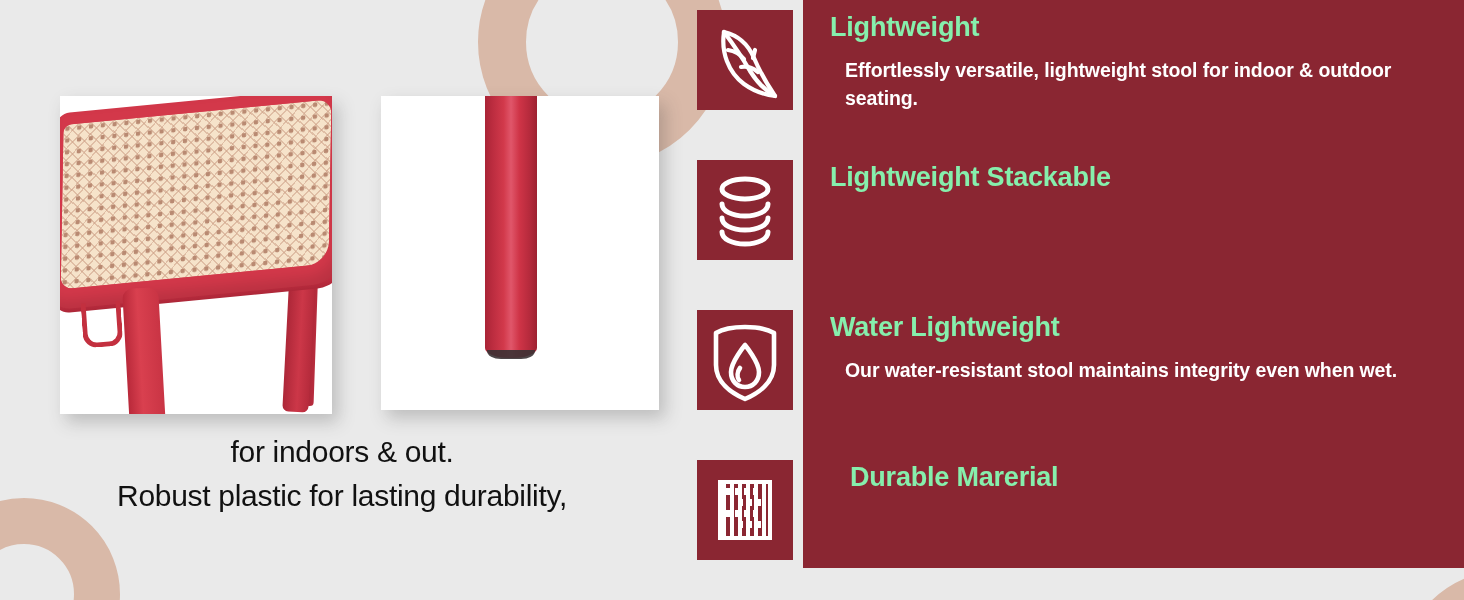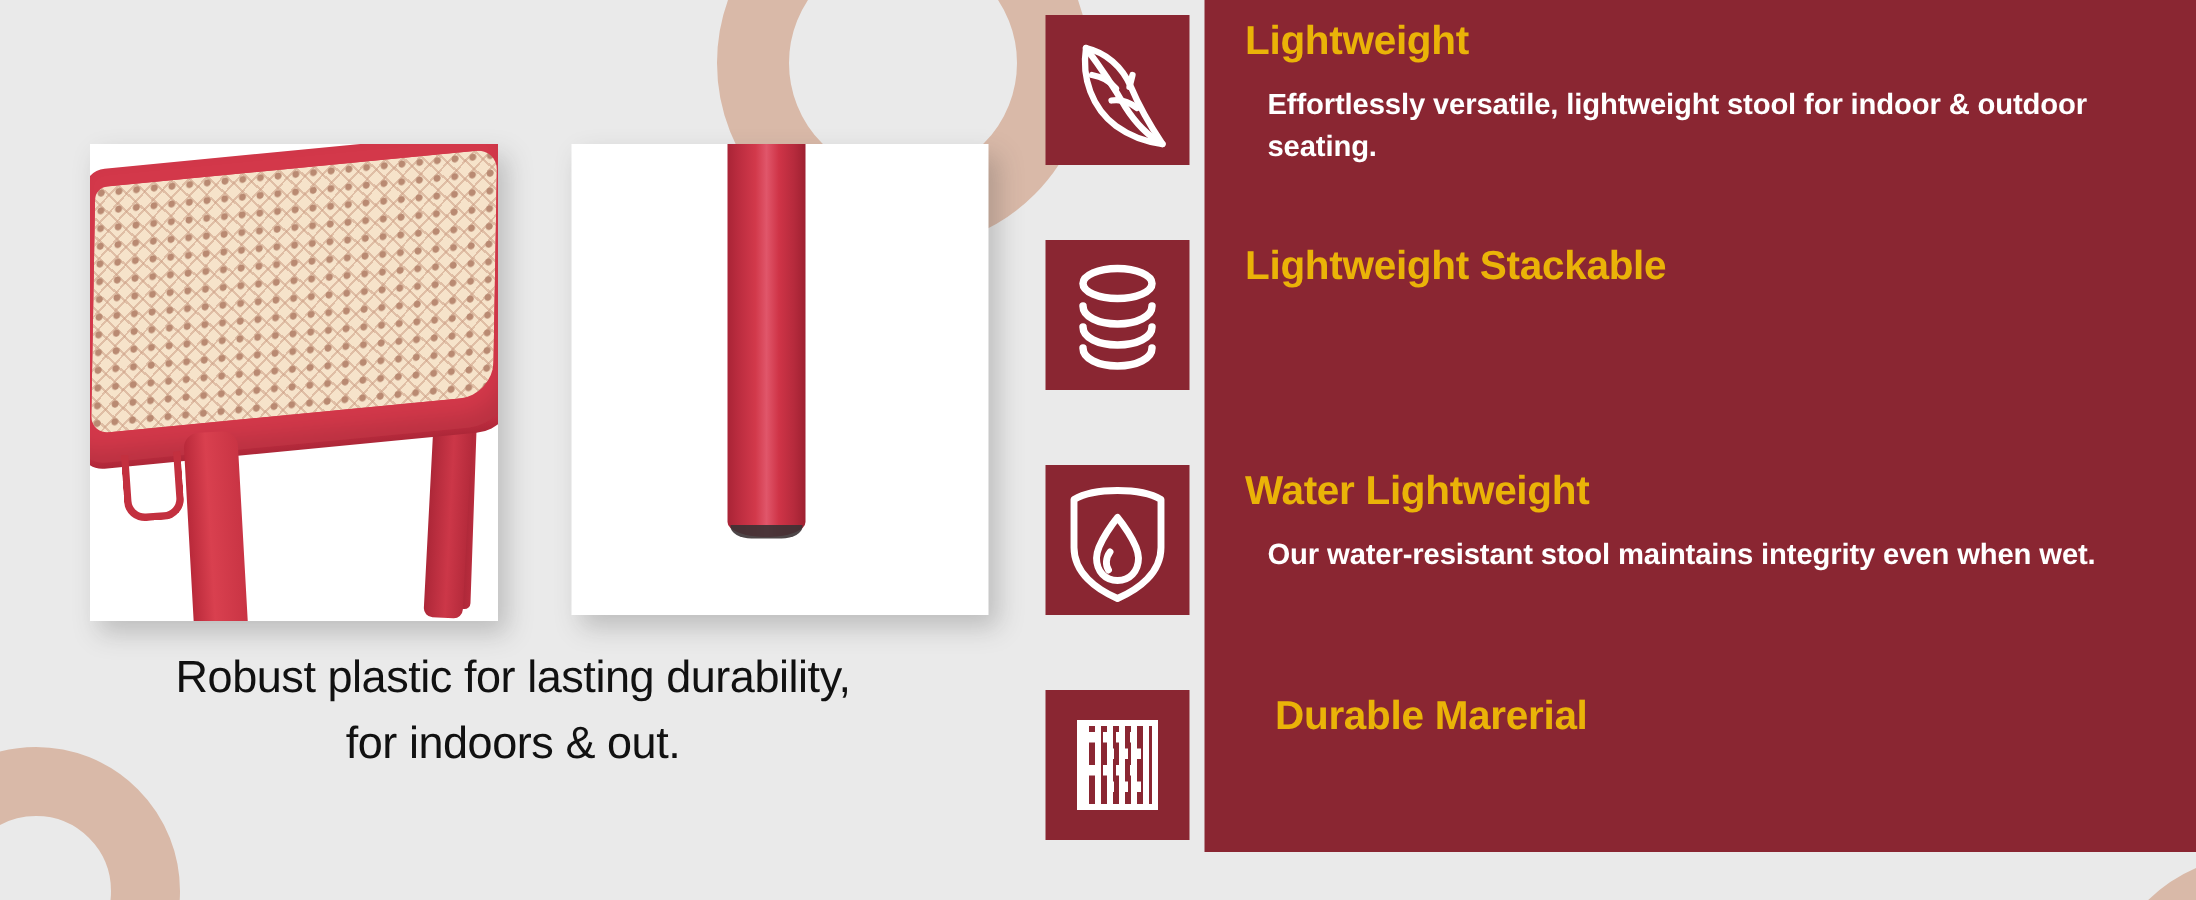--- a/index.html
+++ b/index.html
@@ -200,21 +200,21 @@
   }
   .feature-row {
     position: absolute;
     left: 0;
     width: 661px;
     height: 150px;
     box-sizing: border-box;
     padding: 12px 20px 0 27px;
   }
   .feature-title {
-    color: #eab308;
+    color: #86efac;
     font-size: 27px;
     font-weight: 700;
     line-height: 1.12;
     letter-spacing: -0.2px;
     margin: 0 0 2px 0;
   }
   .feature-desc {
     color: #ffffff;
     font-size: 19.5px;
     font-weight: 700;
@@ -284,22 +284,22 @@
         <div class="leg leg-front"></div>
       </div>
     </div>
 
     <div class="photo" id="photo-leg">
       <div class="leg-closeup"></div>
       <div class="leg-foot"></div>
     </div>
 
     <div id="left-caption">
+      <div>for indoors &amp; out.</div>
       <div>Robust plastic for lasting durability,</div>
-      <div>for indoors &amp; out.</div>
     </div>
   </div>
 
   <div class="icon-tile" style="top:10px;">
     <svg width="96" height="100" viewBox="0 0 96 100">
       <g fill="none" stroke="#ffffff" stroke-width="4.2" stroke-linecap="round" stroke-linejoin="round">
         <path d="M27 22 C24 42 31 62 47 74 C58 82 70 85 78 86 C70 74 62 60 57 48 C51 34 40 25 27 22 Z"></path>
         <path d="M27 22 C36 34 45 47 53 61 C60 72 69 81 78 86"></path>
         <path d="M31 40 C37 41 43 44 47 49"></path>
         <path d="M44 57 C50 56 56 58 61 62"></path>

